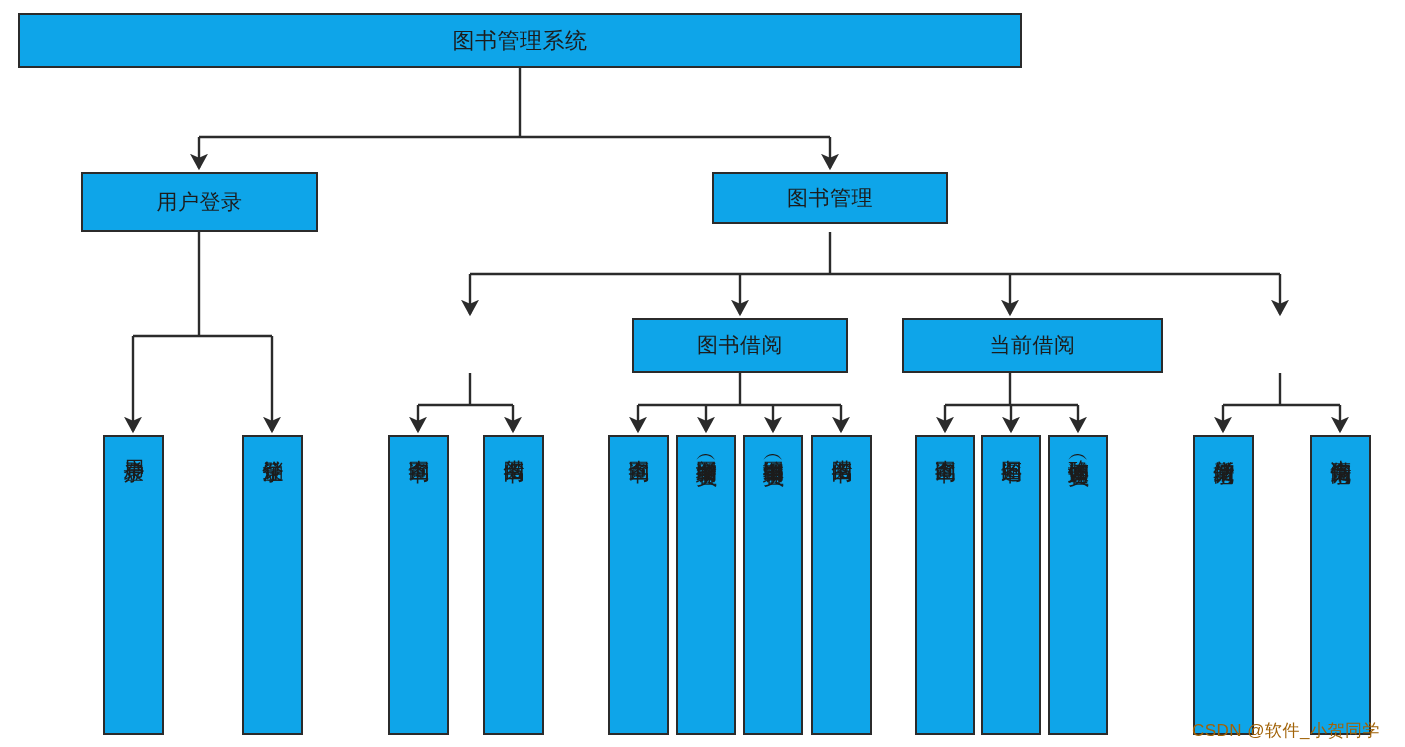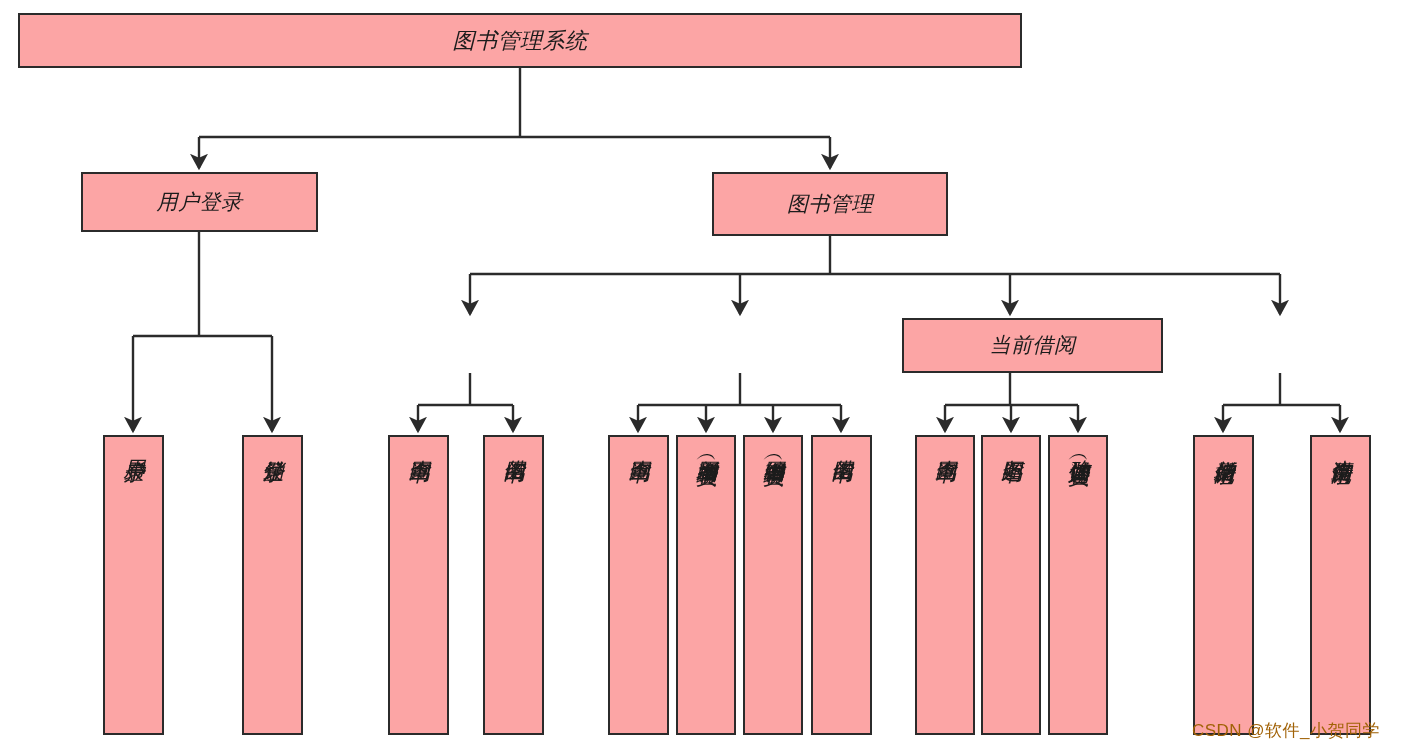--- a/index.html
+++ b/index.html
@@ -17,28 +17,27 @@
   }
   #edges{
     position:absolute;
     left:0; top:0;
     width:1405px; height:747px;
     pointer-events:none;
   }
   .node{
     position:absolute;
     box-sizing:border-box;
-    background:#fca5a5;
+    background:#0ea5e9;
     border:2.2px solid #2b2b2b;
     display:flex;
     align-items:center;
     justify-content:center;
     text-align:center;
     z-index:2;
-    font-style:italic;
   }
   .node-label{
     font-size:21px;
     line-height:1.25;
     letter-spacing:0.5px;
     color:#1c1c1c;
     white-space:nowrap;
   }
   .node.root .node-label{font-size:22px;}
   
@@ -125,24 +124,27 @@
     </g>
   </svg>
 
   <div class="node root" style="left:18px; top:13px; width:1004px; height:55px;">
     <span class="node-label">图书管理系统</span>
   </div>
 
   <div class="node" style="left:81px; top:172px; width:237px; height:60px;">
     <span class="node-label">用户登录</span>
   </div>
-  <div class="node" style="left:712px; top:172px; width:236px; height:64px;">
+  <div class="node" style="left:712px; top:172px; width:236px; height:52px;">
     <span class="node-label">图书管理</span>
   </div>
 
+  <div class="node" style="left:632px; top:318px; width:216px; height:55px;">
+    <span class="node-label">图书借阅</span>
+  </div>
   <div class="node" style="left:902px; top:318px; width:261px; height:55px;">
     <span class="node-label">当前借阅</span>
   </div>
 
   <div class="node vertical" style="left:103px; top:435px; width:61px; height:300px;">
     <span class="node-label">用户登录</span>
   </div>
   <div class="node vertical" style="left:242px; top:435px; width:61px; height:300px;">
     <span class="node-label">注销登录</span>
   </div>

